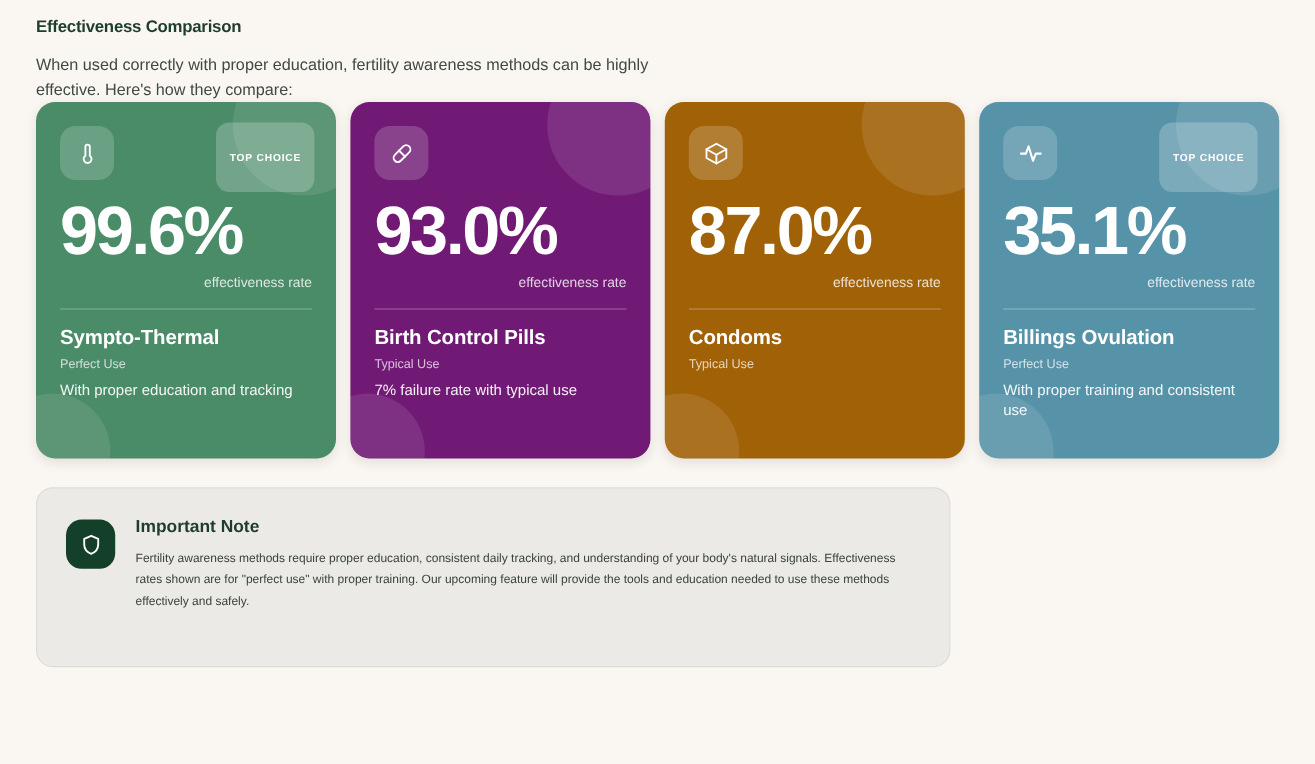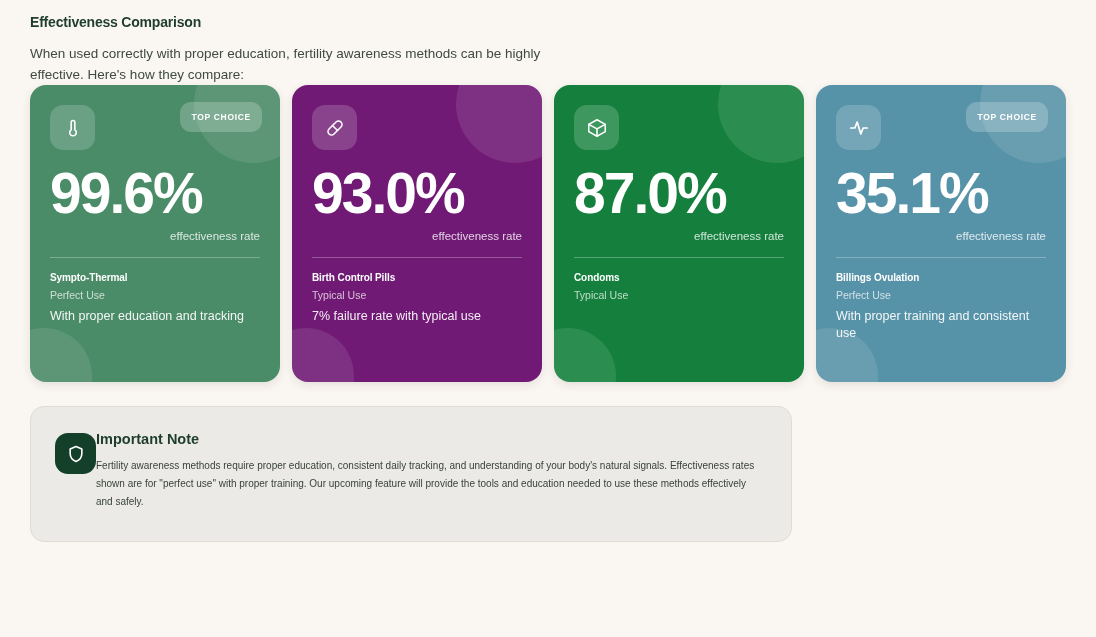--- a/index.html
+++ b/index.html
@@ -68,21 +68,21 @@
 
   .badge {
     position: absolute;
     top: 17px; right: 18px;
     z-index: 3;
     background: rgba(255,255,255,0.22);
     color: #ffffff;
     font-size: 8.5px;
     font-weight: bold;
     letter-spacing: 0.7px;
-    padding: 10px 11px;
+    padding: 24px 11px;
     border-radius: 11px;
     white-space: nowrap;
   }
 
   .stat {
     margin-top: 14px;
     font-size: 57px;
     font-weight: bold;
     color: #ffffff;
     letter-spacing: -2px;
@@ -94,21 +94,21 @@
     color: rgba(255,255,255,0.80);
     text-align: right;
   }
   .divider {
     margin: 15px 0 0 0;
     height: 1px;
     background: rgba(255,255,255,0.28);
   }
   .method-name {
     margin-top: 14px;
-    font-size: 10px;
+    font-size: 17px;
     font-weight: bold;
     color: #ffffff;
     letter-spacing: -0.1px;
   }
   .use-type {
     margin-top: 6px;
     font-size: 10.5px;
     color: rgba(255,255,255,0.72);
   }
   .note-line {
@@ -119,22 +119,23 @@
     max-width: 205px;
   }
 
   
   .important-note {
     margin-top: 24px;
     width: 762px;
     background: #eceae6;
     border: 1px solid #dfdcd6;
     border-radius: 14px;
-    padding: 24px 26px 30px 24px;
-    display: flex;
+    padding: 24px 26px 44px 24px;
+    display: flex;
+    gap: 17px;
   }
   .note-icon {
     flex: 0 0 auto;
     width: 41px; height: 41px;
     border-radius: 13px;
     background: #14402a;
     display: flex;
     align-items: center;
     justify-content: center;
     margin-top: 2px;
@@ -189,21 +190,21 @@
             </svg>
           </div>
           <div class="stat">93.0%</div>
           <div class="stat-label">effectiveness rate</div>
           <div class="divider"></div>
           <div class="method-name">Birth Control Pills</div>
           <div class="use-type">Typical Use</div>
           <div class="note-line">7% failure rate with typical use</div>
         </div>
       </div>
-      <div class="card" style="background: #15803d;">
+      <div class="card" style="background: #a16207;">
         <div class="deco deco-tr"></div>
         <div class="deco deco-bl"></div>
         <div class="card-inner">
           <div class="icon-tile">
             <svg width="22" height="22" viewBox="0 0 24 24" fill="none" stroke="#fff" stroke-width="1.7" stroke-linecap="round" stroke-linejoin="round">
               <path d="M21 16V8l-9-5-9 5v8l9 5 9-5z"></path>
               <polyline points="3,8 12,13 21,8"></polyline>
               <line x1="12" y1="13" x2="12" y2="21"></line>
             </svg>
           </div>

